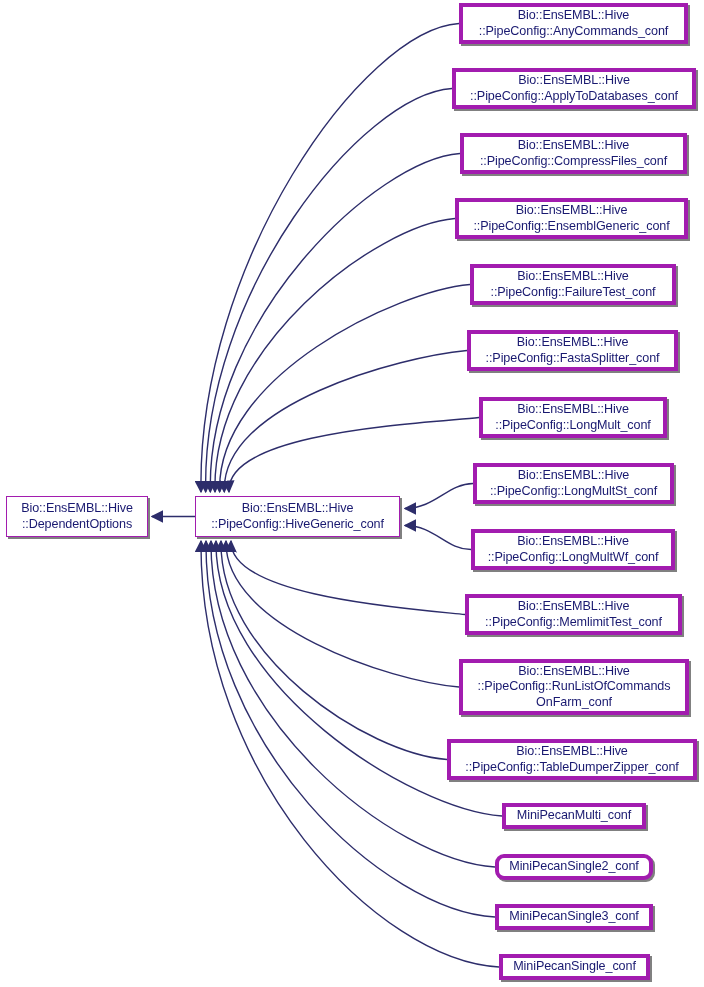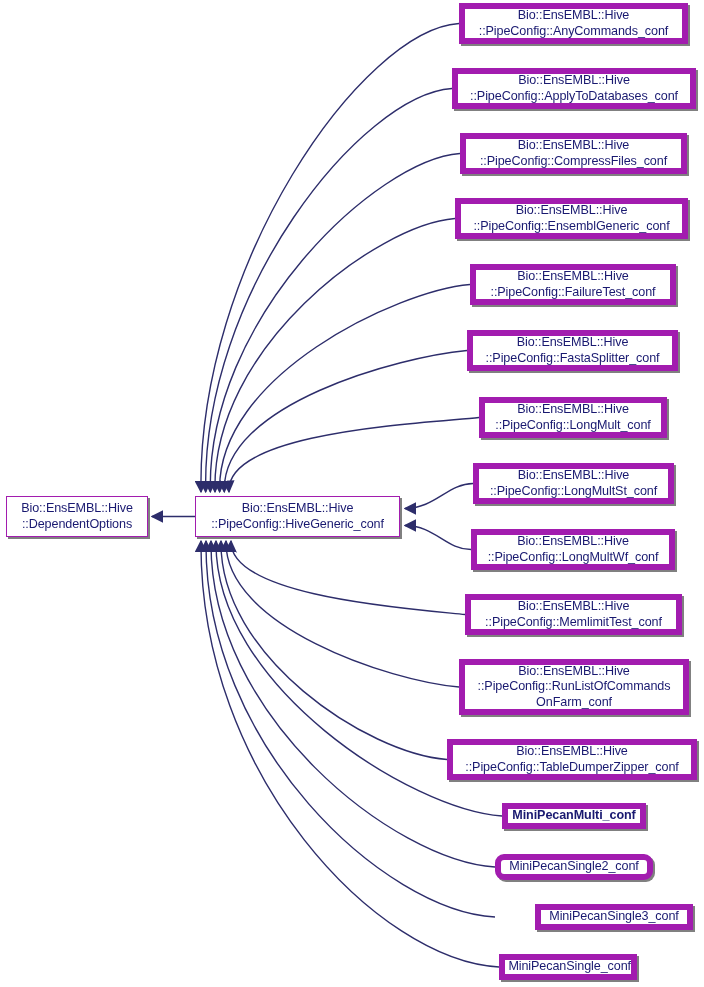--- a/index.html
+++ b/index.html
@@ -21,21 +21,21 @@
     left: 0;
     top: 0;
     width: 704px;
     height: 987px;
     pointer-events: none;
   }
   .node {
     position: absolute;
     box-sizing: border-box;
     background: #ffffff;
-    border: 6px solid #a21caf;
+    border: 4px solid #a21caf;
     box-shadow: 2px 2px 0 0 #808080;
     display: flex;
     align-items: center;
     justify-content: center;
     text-align: center;
     color: #191970;
     font-size: 12.6px;
     line-height: 15.5px;
     letter-spacing: -0.1px;
     white-space: pre;
@@ -101,18 +101,18 @@
 ::PipeConfig::LongMultSt_conf</span></div>
       <div class="node" style="left: 471px; top: 529px; width: 204px; height: 41px;"><span>Bio::EnsEMBL::Hive
 ::PipeConfig::LongMultWf_conf</span></div>
       <div class="node" style="left: 465px; top: 594px; width: 217px; height: 41px;"><span>Bio::EnsEMBL::Hive
 ::PipeConfig::MemlimitTest_conf</span></div>
       <div class="node" style="left: 459px; top: 659px; width: 230px; height: 56px;"><span>Bio::EnsEMBL::Hive
 ::PipeConfig::RunListOfCommands
 OnFarm_conf</span></div>
       <div class="node" style="left: 447px; top: 739px; width: 250px; height: 41px;"><span>Bio::EnsEMBL::Hive
 ::PipeConfig::TableDumperZipper_conf</span></div>
-      <div class="node" style="left: 502px; top: 803px; width: 144px; height: 26px; font-weight: bold;"><span>MiniPecanMulti_conf</span></div>
+      <div class="node" style="left: 502px; top: 803px; width: 144px; height: 26px;"><span>MiniPecanMulti_conf</span></div>
       <div class="node" style="left: 495px; top: 854px; width: 158px; height: 26px; border-radius: 9px;"><span>MiniPecanSingle2_conf</span></div>
-      <div class="node" style="left: 495px; top: 904px; width: 158px; height: 26px; margin-left: 40px;"><span>MiniPecanSingle3_conf</span></div>
-      <div class="node" style="left: 499px; top: 954px; width: 138px; height: 26px; justify-content: flex-end;"><span>MiniPecanSingle_conf</span></div>
+      <div class="node" style="left: 495px; top: 904px; width: 158px; height: 26px;"><span>MiniPecanSingle3_conf</span></div>
+      <div class="node" style="left: 499px; top: 954px; width: 151px; height: 26px;"><span>MiniPecanSingle_conf</span></div>
     </div>
 </div>
 
 </body></html>

